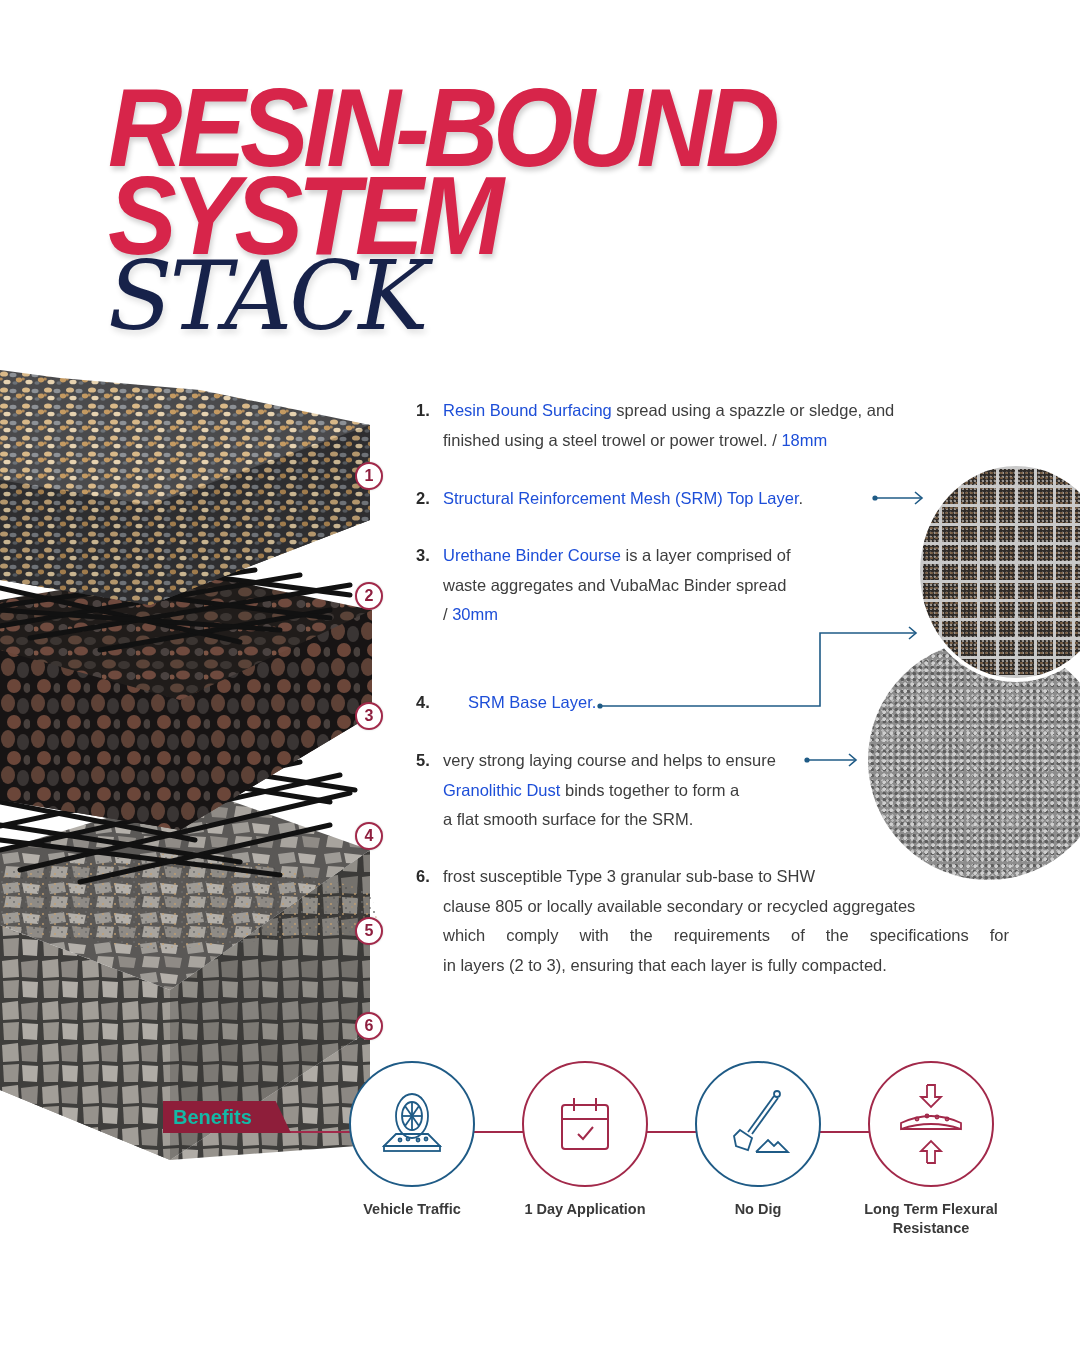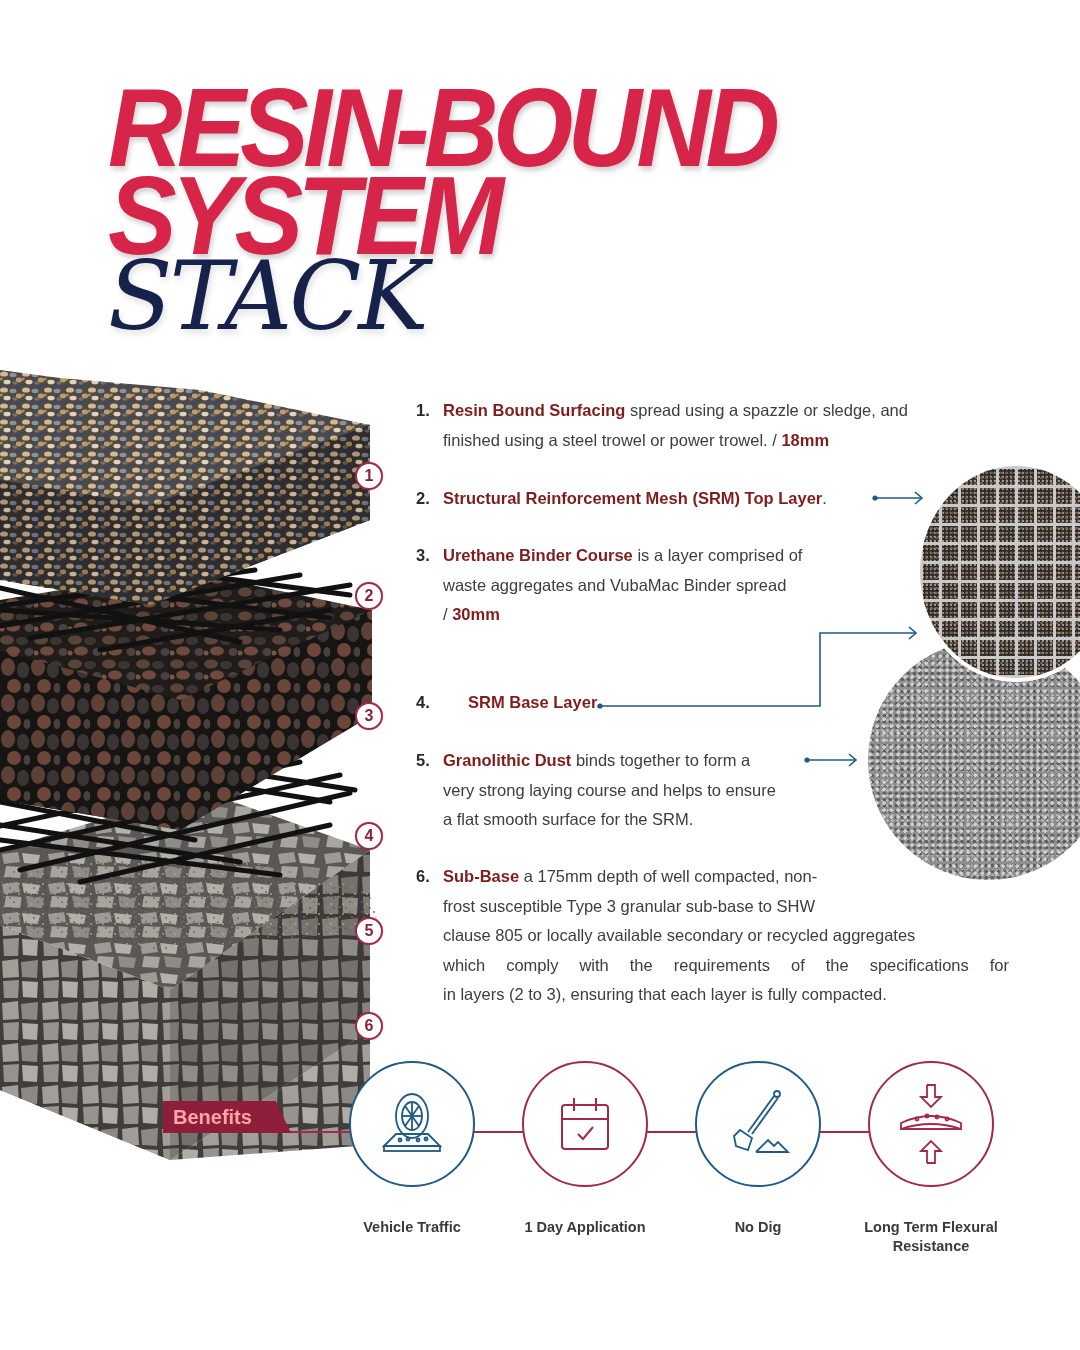--- a/index.html
+++ b/index.html
@@ -34,45 +34,45 @@
     color: #8e1e3e; font-weight: 700; font-size: 16px;
     display: flex; align-items: center; justify-content: center;
     box-shadow: 0 0 2px rgba(0,0,0,0.2);
   }
 
   
   .list { position: absolute; left: 416px; top: 396px; width: 596px; font-size: 16.5px; line-height: 29.5px; color: #3d3d3d; }
   .item { position: absolute; left: 0; }
   .item .n { position: absolute; left: 0; top: 0; font-weight: 700; color: #2a2a2a; }
   .item .body { position: absolute; left: 27px; top: 0; }
-  .item b { color: #7f1d1d; font-weight: 700; }
+  .item b { color: #1d4ed8; font-weight: 400; }
   .justify { text-align: justify; text-align-last: left; }
 
   .connector { position: absolute; }
 
   
   .photo-circle { position: absolute; border-radius: 50%; overflow: hidden; }
 
   
   .benefits-tag {
     position: absolute; left: 163px; top: 1101px; height: 32px; width: 128px;
-    background: #8e1e3a; color: #fca5a5; font-weight: 700; font-size: 20px;
+    background: #8e1e3a; color: #14b8a6; font-weight: 700; font-size: 20px;
     padding-left: 10px; line-height: 32px;
     clip-path: polygon(0 0, 88% 0, 100% 100%, 0 100%);
   }
   .benefit-line { position: absolute; left: 290px; top: 1131px; width: 610px; height: 2px; background: #a2294a; }
   .benefit {
     position: absolute; top: 1061px; width: 126px; height: 126px; border-radius: 50%;
     border: 2px solid; background: #fff; display: flex; align-items: center; justify-content: center;
   }
   .benefit.blue { border-color: #1f5b86; }
   .benefit.red { border-color: #a2294a; }
   .benefit-label {
     position: absolute; top: 1200px; width: 180px; text-align: center;
-    font-weight: 700; font-size: 14.5px; line-height: 19px; color: #3a3a3a; margin-top: 18px;
+    font-weight: 700; font-size: 14.5px; line-height: 19px; color: #3a3a3a;
   }
 </style>
 </head>
 <body>
 
 <div class="title-line title-1">RESIN-BOUND</div>
 <div class="title-line title-2">SYSTEM</div>
 <div class="title-3">STACK</div>
 
 <div class="stack">
@@ -204,30 +204,29 @@
   </div>
 
   <div class="item" style="top:292px;">
     <span class="n">4.</span>
     <div class="body" style="white-space:nowrap;margin-left:25px;"><b>SRM Base Layer.</b></div>
   </div>
 
   <div class="item" style="top:350px;">
     <span class="n">5.</span>
     <div class="body" style="white-space:nowrap;">
+      <div>very strong laying course and helps to ensure</div>
       <div><b>Granolithic Dust</b><span> binds together to form a</span></div>
-      <div>very strong laying course and helps to ensure</div>
       <div>a flat smooth surface for the SRM.</div>
     </div>
   </div>
 
   <div class="item" style="top:466px; width:596px;">
     <span class="n">6.</span>
     <div class="body justify" style="width:566px;">
-      <div><b>Sub-Base</b><span> a 175mm depth of well compacted, non-</span></div>
       <div>frost susceptible Type 3 granular sub-base to SHW</div>
       <div>clause 805 or locally available secondary or recycled aggregates</div>
       <div style="text-align-last:justify;">which comply with the requirements of the specifications for</div>
       <div>in layers (2 to 3), ensuring that each layer is fully compacted.</div>
     </div>
   </div>
 </div>
 
 <svg class="connector" style="left:0; top:0;" width="1080" height="1350">
   <g stroke="#1f5b86" stroke-width="1.6" fill="none">

